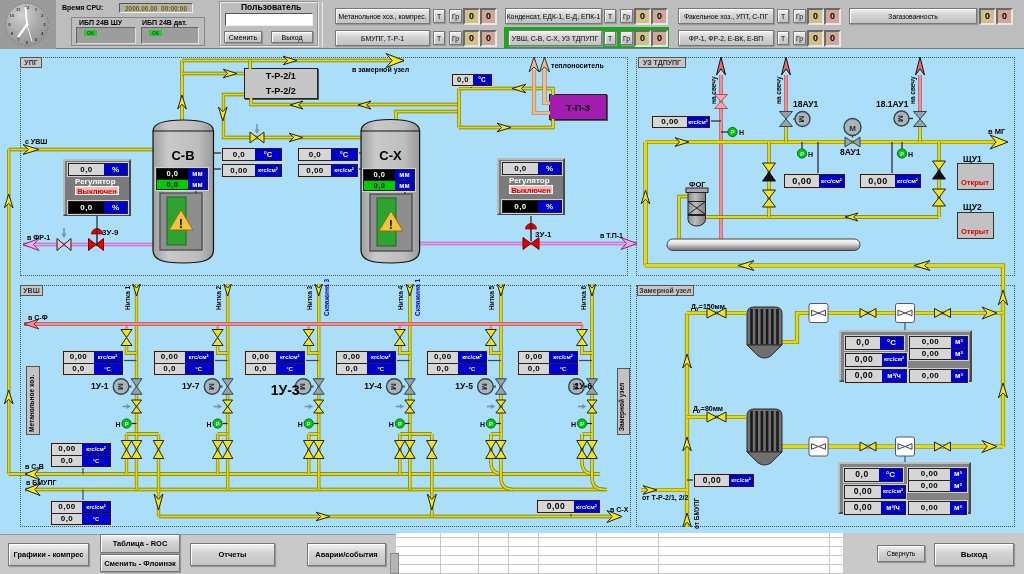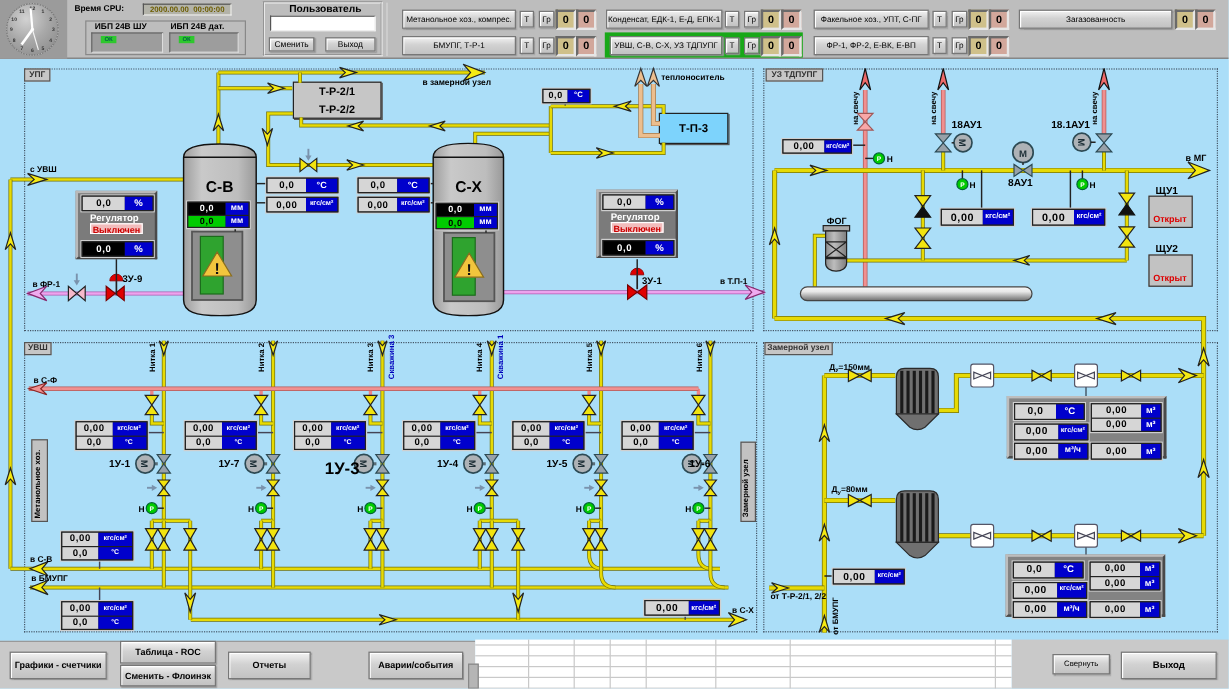--- a/index.html
+++ b/index.html
@@ -502,21 +502,21 @@
 <div class="cnt" style="left:807px;top:30px;background:#cfc08a;">0</div>
 <div class="cnt" style="left:824px;top:30px;background:#d2a79b;">0</div>
 <div class="btn" style="left:849px;top:8px;width:128px;height:16px;font-size:6.8px;line-height:15px;">Загазованность</div>
 <div class="cnt" style="left:979px;top:8px;background:#cfc08a;">0</div>
 <div class="cnt" style="left:996px;top:8px;background:#d2a79b;">0</div>
 <div class="ab" style="left:19.5px;top:57px;width:608.5px;height:219px;border:1px dotted #456;"></div>
 <div class="ab" style="left:636px;top:57px;width:379px;height:219px;border:1px dotted #456;"></div>
 <div class="ab" style="left:19.5px;top:285px;width:611.5px;height:242px;border:1px dotted #456;"></div>
 <div class="ab" style="left:636px;top:285px;width:379px;height:242px;border:1px dotted #456;"></div>
 <div class="ab" style="left:243.5px;top:67.5px;width:74.5px;height:31.5px;background:#c6c6c6;border:1px solid #222;box-shadow:1px 1px 0 #555;color:#000;font-size:9px;font-weight:bold;text-align:center;line-height:15px;">Т-Р-2/1<br>Т-Р-2/2</div>
-<div class="ab" style="left:549px;top:94px;width:58px;height:26px;background:#7dd3fc;border:1px solid #222;box-shadow:1px 1px 0 #555;color:#000;font-size:9.5px;font-weight:bold;text-align:center;line-height:26px;">Т-П-3</div>
+<div class="ab" style="left:549px;top:94px;width:58px;height:26px;background:#a21caf;border:1px solid #222;box-shadow:1px 1px 0 #555;color:#000;font-size:9.5px;font-weight:bold;text-align:center;line-height:26px;">Т-П-3</div>
 <div class="l " style="left:352px;top:66px;font-size:7px;color:#000;">в замерной узел</div>
 <div class="l " style="left:551px;top:62px;font-size:7px;color:#000;">теплоноситель</div>
 <div class="l " style="left:25px;top:138px;font-size:7px;color:#000;">с УВШ</div>
 <div class="l " style="left:27px;top:233.5px;font-size:7px;color:#000;">в ФР-1</div>
 <div class="l " style="left:600px;top:232px;font-size:7px;color:#000;">в Т.П-1</div>
 <div class="l " style="left:102px;top:228px;font-size:8px;color:#000;">3У-9</div>
 <div class="l " style="left:535px;top:229.5px;font-size:8px;color:#000;">3У-1</div>
 <div class="dp" style="left:222px;top:148px;">
       <div style="display:flex;">
         <div class="dn" style="width:32px;height:11px;font-size:8px;line-height:11px;background:#d6d6d6;color:#000">0,0</div>
@@ -831,19 +831,19 @@
       <div style="position:absolute;left:0;top:39.5px;width:447px;height:1px;background:#c9c9c9;"></div>
       <div style="position:absolute;left:44px;top:0;width:1px;height:41px;background:#c9c9c9;"></div>
       <div style="position:absolute;left:82px;top:0;width:1px;height:41px;background:#c9c9c9;"></div>
       <div style="position:absolute;left:112px;top:0;width:1px;height:41px;background:#c9c9c9;"></div>
       <div style="position:absolute;left:142px;top:0;width:1px;height:41px;background:#c9c9c9;"></div>
       <div style="position:absolute;left:200px;top:0;width:1px;height:41px;background:#c9c9c9;"></div>
       <div style="position:absolute;left:262px;top:0;width:1px;height:41px;background:#c9c9c9;"></div>
       <div style="position:absolute;left:433px;top:0;width:1px;height:41px;background:#c9c9c9;"></div>
     </div>
 <div class="ab" style="left:390px;top:553px;width:9px;height:21px;background:#b5b5b5;border:1px solid #888;"></div>
-<div class="btn" style="left:8px;top:543px;width:81px;height:23px;font-size:7.5px;line-height:22px;font-weight:bold;">Графики - счетчики</div>
+<div class="btn" style="left:8px;top:543px;width:81px;height:23px;font-size:7.5px;line-height:22px;font-weight:bold;">Графики - компрес</div>
 <div class="btn" style="left:100px;top:534px;width:80px;height:19px;font-size:7.5px;line-height:18px;font-weight:bold;">Таблица - ROC</div>
 <div class="btn" style="left:100px;top:554px;width:80px;height:18px;font-size:7.5px;line-height:17px;font-weight:bold;">Сменить - Флоинэк</div>
-<div class="btn" style="left:190px;top:543px;width:69px;height:23px;font-size:7.5px;line-height:22px;font-weight:bold;">Отчеты</div>
+<div class="btn" style="left:190px;top:543px;width:85px;height:23px;font-size:7.5px;line-height:22px;font-weight:bold;">Отчеты</div>
 <div class="btn" style="left:307px;top:543px;width:79px;height:23px;font-size:7.5px;line-height:22px;font-weight:bold;">Аварии/события</div>
 <div class="btn" style="left:877px;top:545px;width:48px;height:17px;font-size:6.5px;line-height:16px;font-weight:normal;">Свернуть</div>
 <div class="btn" style="left:934px;top:543px;width:80px;height:23px;font-size:8px;line-height:22px;font-weight:bold;">Выход</div>
 </div>
 </body></html>

